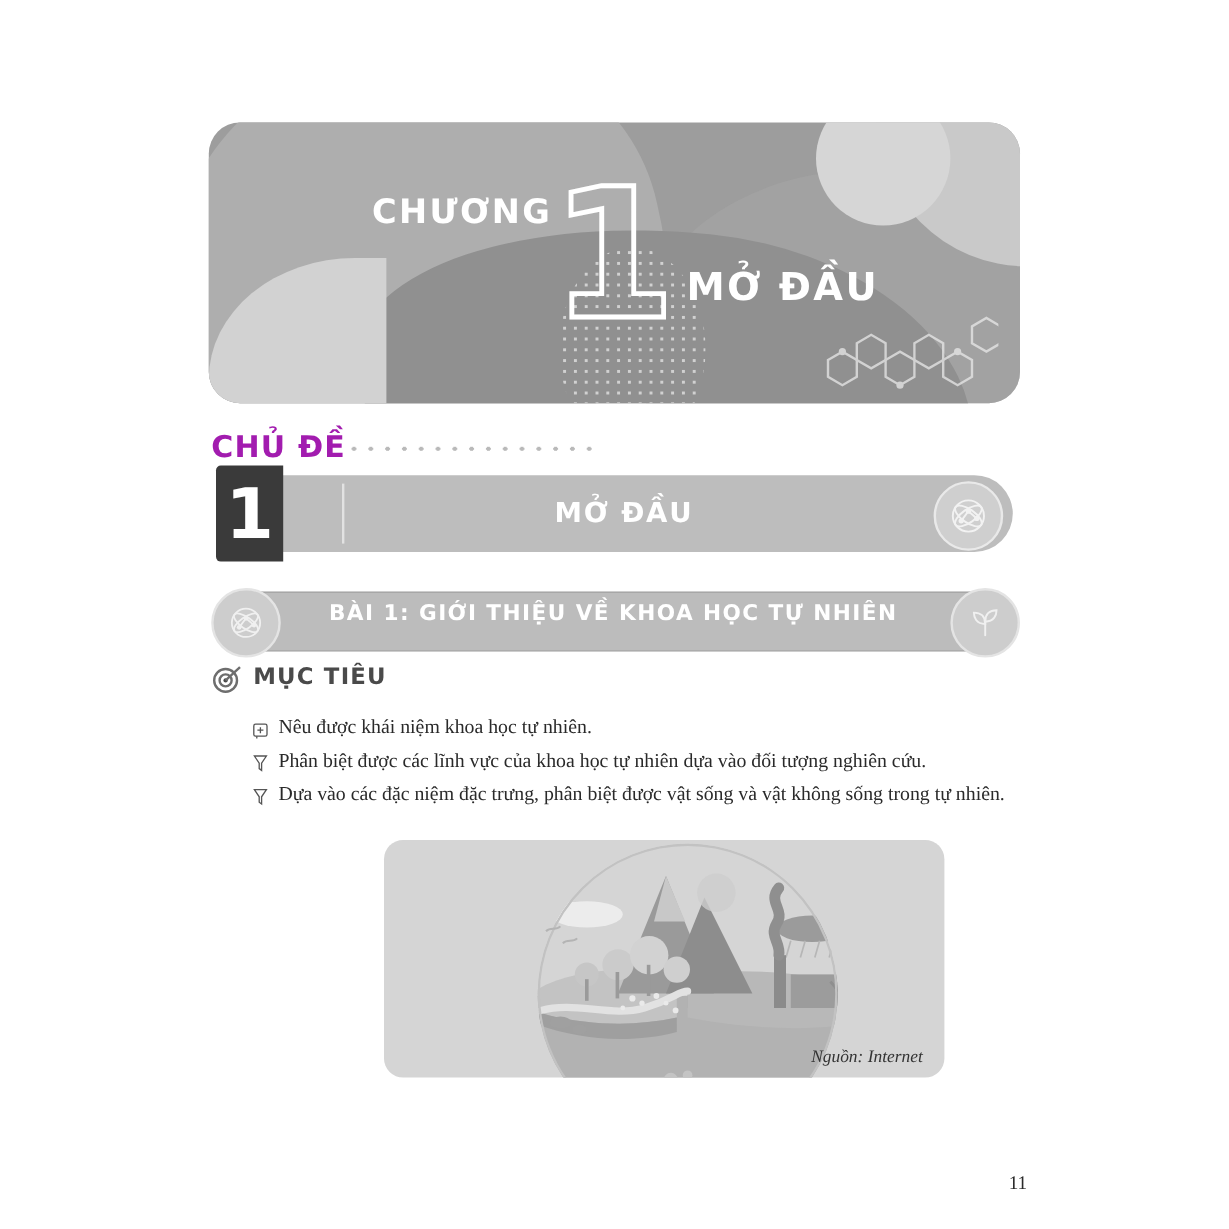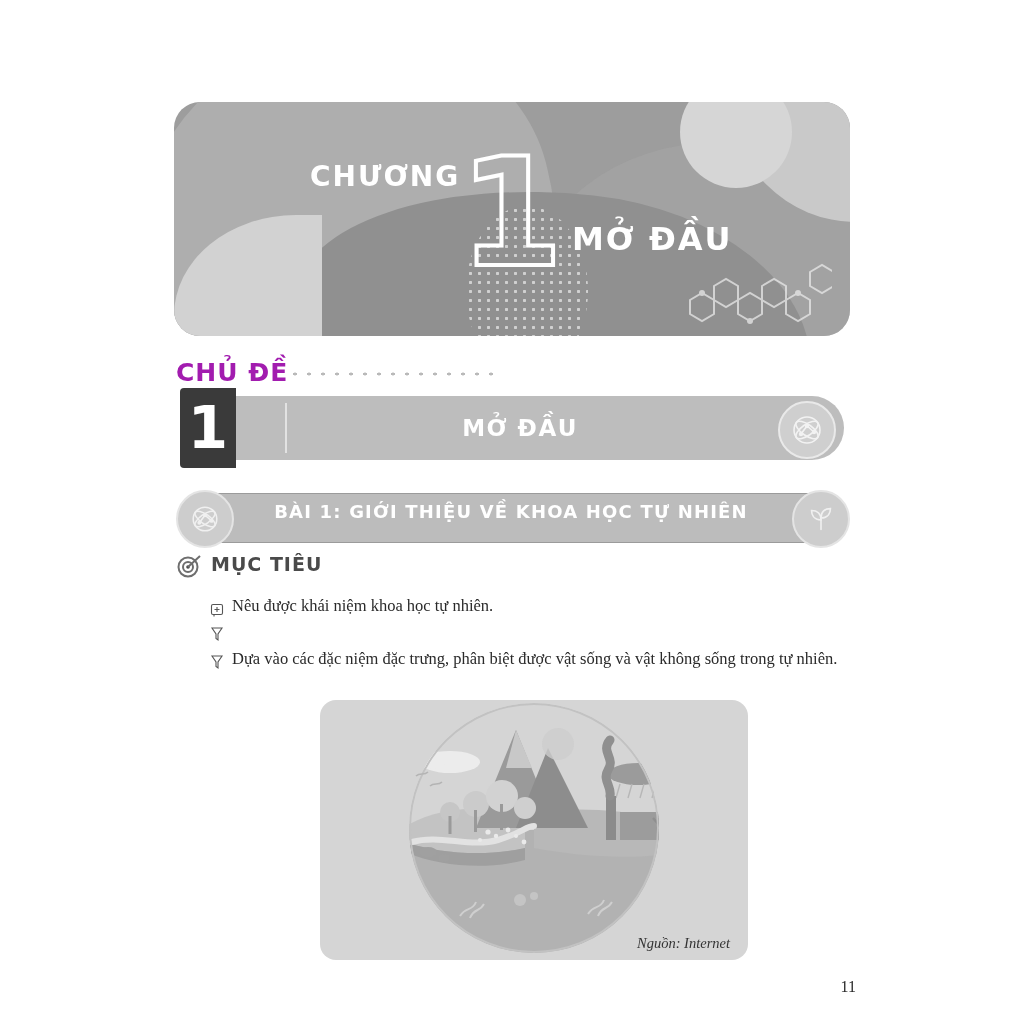--- a/index.html
+++ b/index.html
@@ -296,45 +296,46 @@
   }
 
   .goal-list {
     position: absolute;
     left: 210px;
     top: 566px;
     width: 640px;
   }
   .goal-item {
     display: flex;
-    align-items: flex-end;
+    align-items: center;
     gap: 8px;
     margin-bottom: 4px;
     font-family: "Liberation Serif", serif;
     font-size: 16.5px;
     line-height: 24px;
     color: #2a2a2a;
   }
   .goal-bullet {
     flex: 0 0 auto;
     width: 14px;
     height: 18px;
     margin-top: 3px;
   }
 
   
   .figure {
     position: absolute;
     left: 320px;
     top: 672px;
     width: 428px;
-    height: 260px;
+    height: 198px;
     background: #d5d5d5;
     border-radius: 16px;
     overflow: hidden;
+    padding-left: 39px;
   }
   .fig-caption {
     position: absolute;
     right: 18px;
     bottom: 8px;
     font-family: "Liberation Serif", serif;
     font-style: italic;
     font-size: 14.5px;
     color: #333;
   }
@@ -460,20 +461,21 @@
       <span>Nêu được khái niệm khoa học tự nhiên.</span>
     </div>
 
 
     <div class="goal-item">
       <span class="goal-bullet">
         <svg width="14" height="16" viewBox="0 0 14 16">
           <path d="M2 2 L12 2 L8 8 L8 14 L6 12.5 L6 8 Z" fill="none" stroke="#555" stroke-width="1.1"></path>
         </svg>
       </span>
+      <span>Phân biệt được các lĩnh vực của khoa học tự nhiên dựa vào đối tượng nghiên cứu.</span>
     </div>
 
     <div class="goal-item">
       <span class="goal-bullet">
         <svg width="14" height="16" viewBox="0 0 14 16">
           <path d="M2 2 L12 2 L8 8 L8 14 L6 12.5 L6 8 Z" fill="none" stroke="#555" stroke-width="1.1"></path>
         </svg>
       </span>
       <span>Dựa vào các đặc niệm đặc trưng, phân biệt được vật sống và vật không sống trong tự nhiên.</span>
     </div>

